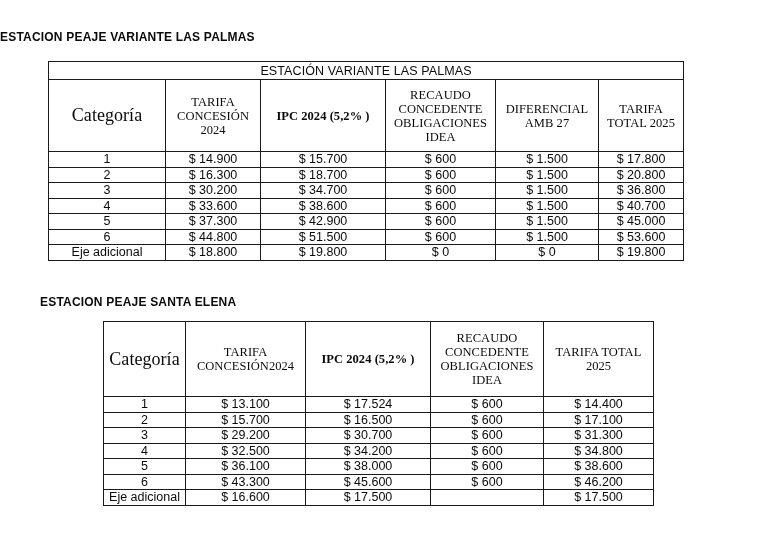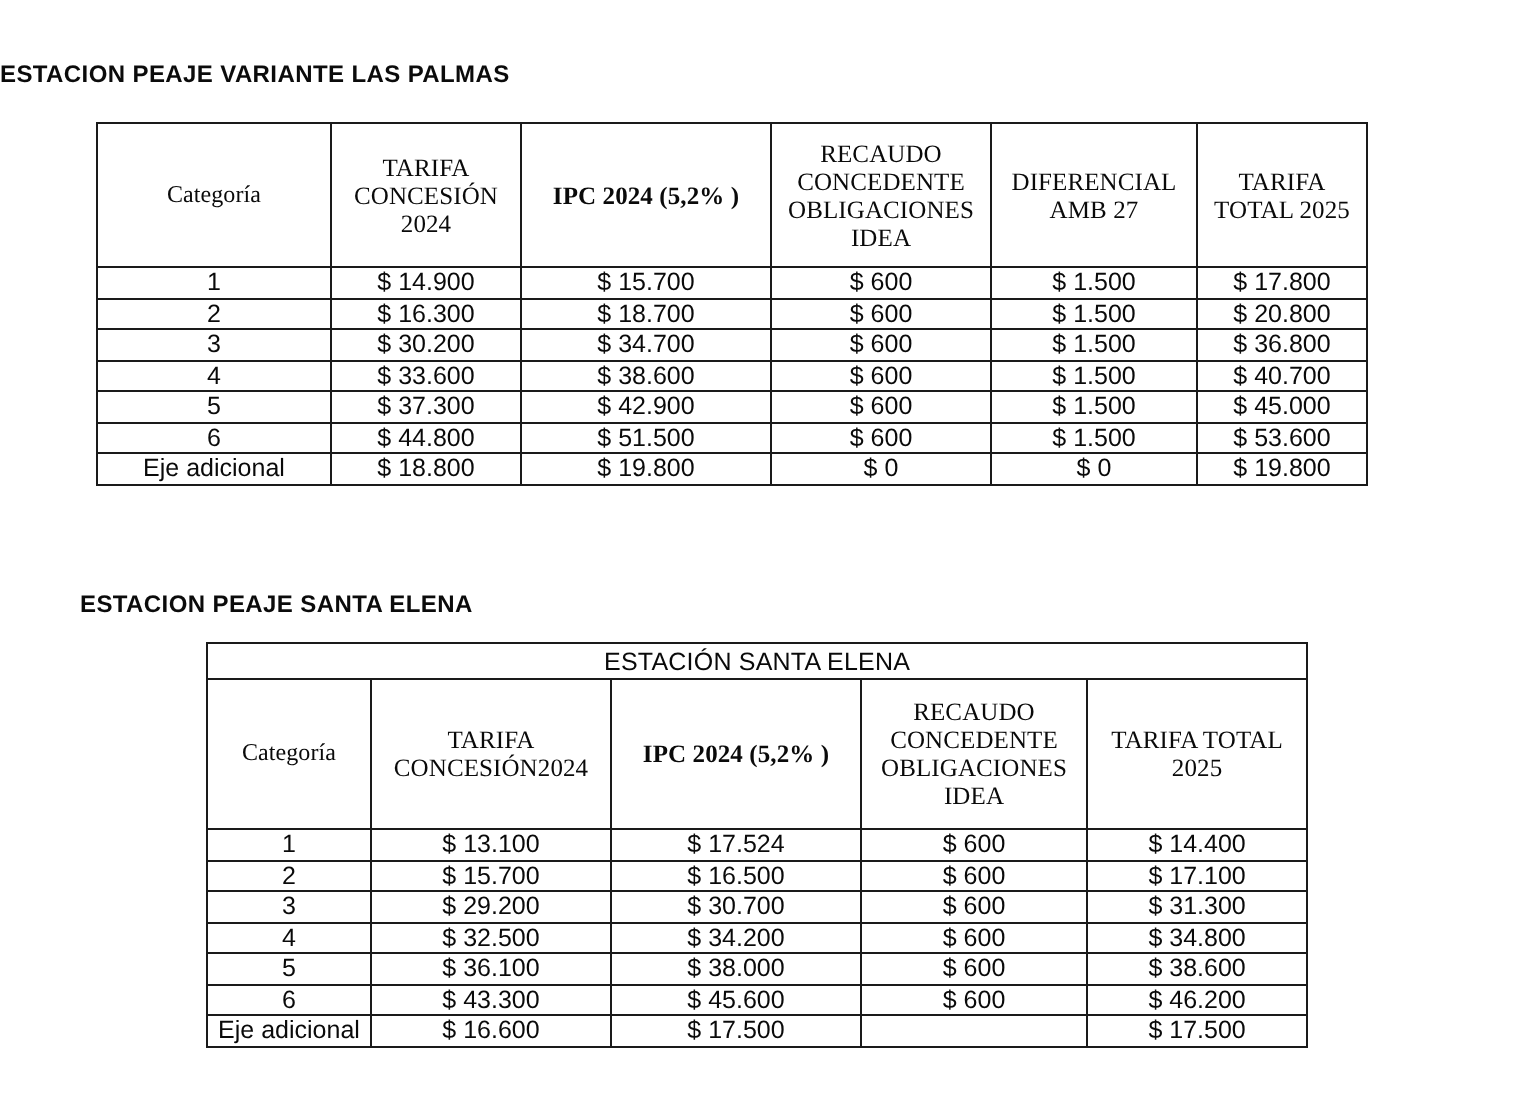--- a/index.html
+++ b/index.html
@@ -47,21 +47,21 @@
     height: 18px;
     letter-spacing: 0.1px;
   }
   .col-head {
     font-weight: bold;
     font-size: 12.4px;
     padding: 2px 1px;
     letter-spacing: 0.05px;
     font-family: Liberation Serif, serif;
   }
-  .col-head.cat { font-size: 12px; }
+  .col-head.cat { font-size: 18px; }
   .col-head.ipc { font-weight: bold; }
   td.datacell {
     height: 15.5px;
     font-size: 12.6px;
     padding: 0 2px;
   }
   td.cat-cell { font-size: 12.6px; }
 
   
   #table-palmas { left: 48px; top: 61px; width: 635px; }
@@ -90,20 +90,23 @@
 <table class="rate-table" id="table-palmas">
   <colgroup>
     <col class="c0">
       <col class="c1">
       <col class="c2">
       <col class="c3">
       <col class="c4">
       <col class="c5">
   </colgroup>
   <tbody>
+    <tr>
+      <td class="tbl-caption" colspan="6">ESTACIÓN VARIANTE LAS PALMAS</td>
+    </tr>
     <tr class="head-row">
       <td class="col-head cat">
         <div>Categoría</div>
       </td>
       <td class="col-head">
         <div>TARIFA</div>
         <div>CONCESIÓN</div>
         <div>2024</div>
       </td>
       <td class="col-head ipc">
@@ -189,23 +192,20 @@
 
 <table class="rate-table" id="table-elena">
   <colgroup>
     <col class="c0">
       <col class="c1">
       <col class="c2">
       <col class="c3">
       <col class="c4">
   </colgroup>
   <tbody>
-    <tr>
-      <td class="tbl-caption" colspan="5">ESTACIÓN SANTA ELENA</td>
-    </tr>
     <tr class="head-row">
       <td class="col-head cat">
         <div>Categoría</div>
       </td>
       <td class="col-head">
         <div>TARIFA</div>
         <div>CONCESIÓN2024</div>
       </td>
       <td class="col-head ipc">
         <div>IPC 2024 (5,2% )</div>

